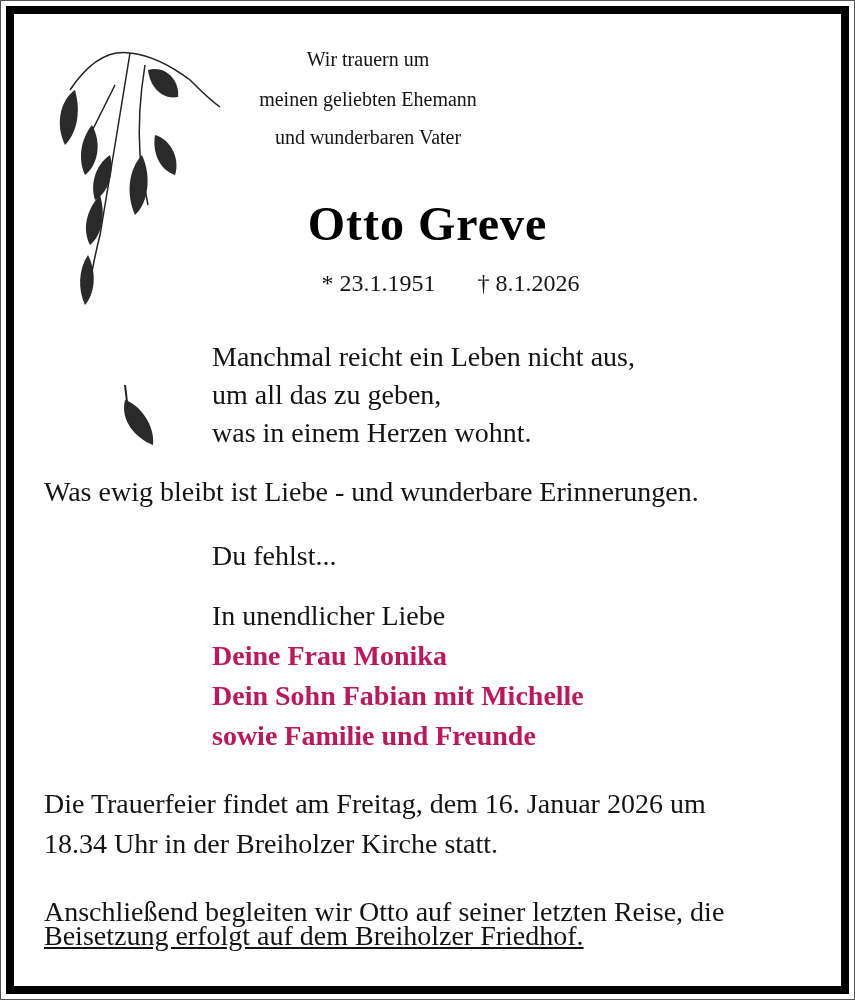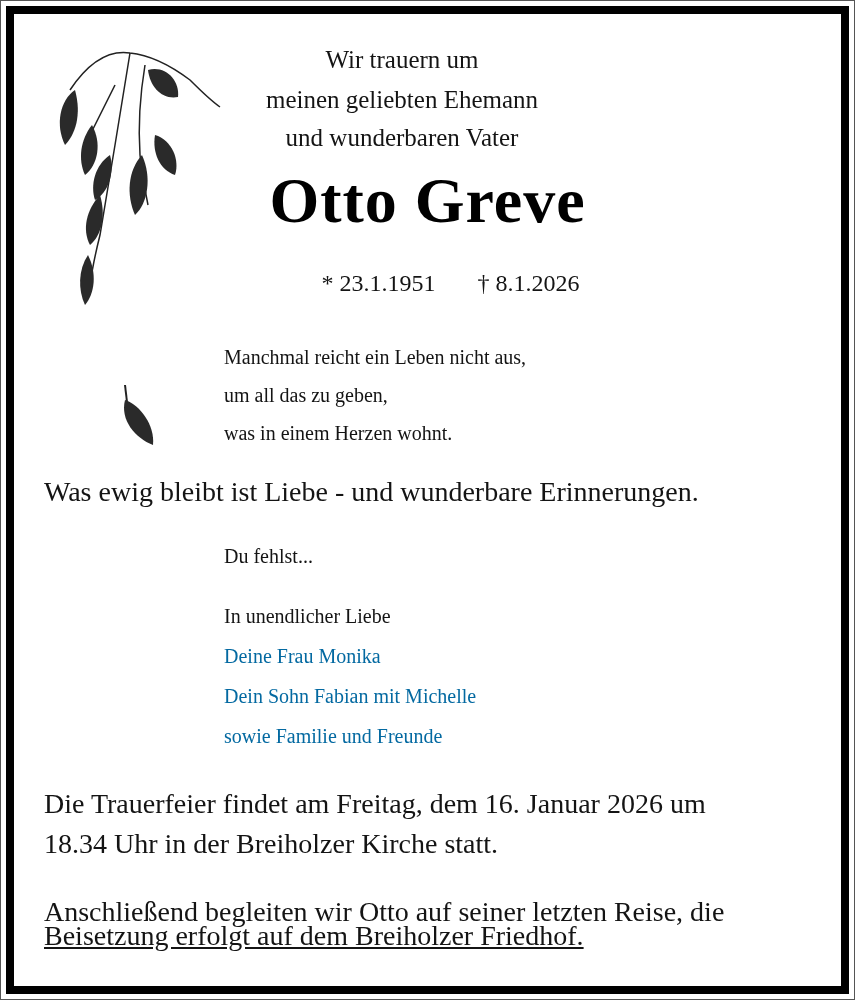--- a/index.html
+++ b/index.html
@@ -6,27 +6,27 @@
     body { width: 855px; height: 1000px; position: relative; overflow: hidden; }
     .frame-outer {
       position: absolute; left: 0; top: 0; width: 855px; height: 1000px;
       box-sizing: border-box; border: 1px solid #555; background: #fff;
     }
     .frame-inner {
       position: absolute; left: 6px; top: 6px; right: 6px; bottom: 6px;
       box-sizing: border-box; border: 8px solid #000; background: #fff;
     }
     .t { position: absolute; white-space: nowrap; font-family: "Liberation Serif", "DejaVu Serif", serif; color: #141414; }
-    .intro { left: 0; width: 736px; text-align: center; font-size: 25px; line-height: 35px; padding-left: 34px; }
-    .name { left: 0; width: 855px; text-align: center; font-size: 64px; font-weight: bold; top: 164px; letter-spacing: 1px; color: #000; }
+    .intro { left: 0; width: 736px; text-align: center; font-size: 20px; line-height: 35px; }
+    .name { left: 0; width: 855px; text-align: center; font-size: 48px; font-weight: bold; top: 196px; letter-spacing: 1px; color: #000; }
     .dates { left: 0; width: 843px; text-align: center; font-size: 24px; top: 270px; padding-left: 29px; }
     .dates span { margin: 0 18px; }
-    .verse { left: 224px; font-size: 20px; line-height: 38px; }
+    .verse { left: 212px; font-size: 28px; line-height: 38px; }
     .line-full { font-size: 28px; }
-    .bold { font-weight: normal; color: #0369a1; }
+    .bold { font-weight: bold; color: #be185d; }
     .leaf-branch { position: absolute; left: 50px; top: 45px; }
     .leaf-small { position: absolute; left: 115px; top: 380px; }
   </style>
 </head>
 <body>
 
 <div class="frame-outer"></div>
 <div class="frame-inner"></div>
 
 <svg class="leaf-branch" width="180" height="270" viewBox="0 0 180 270">

